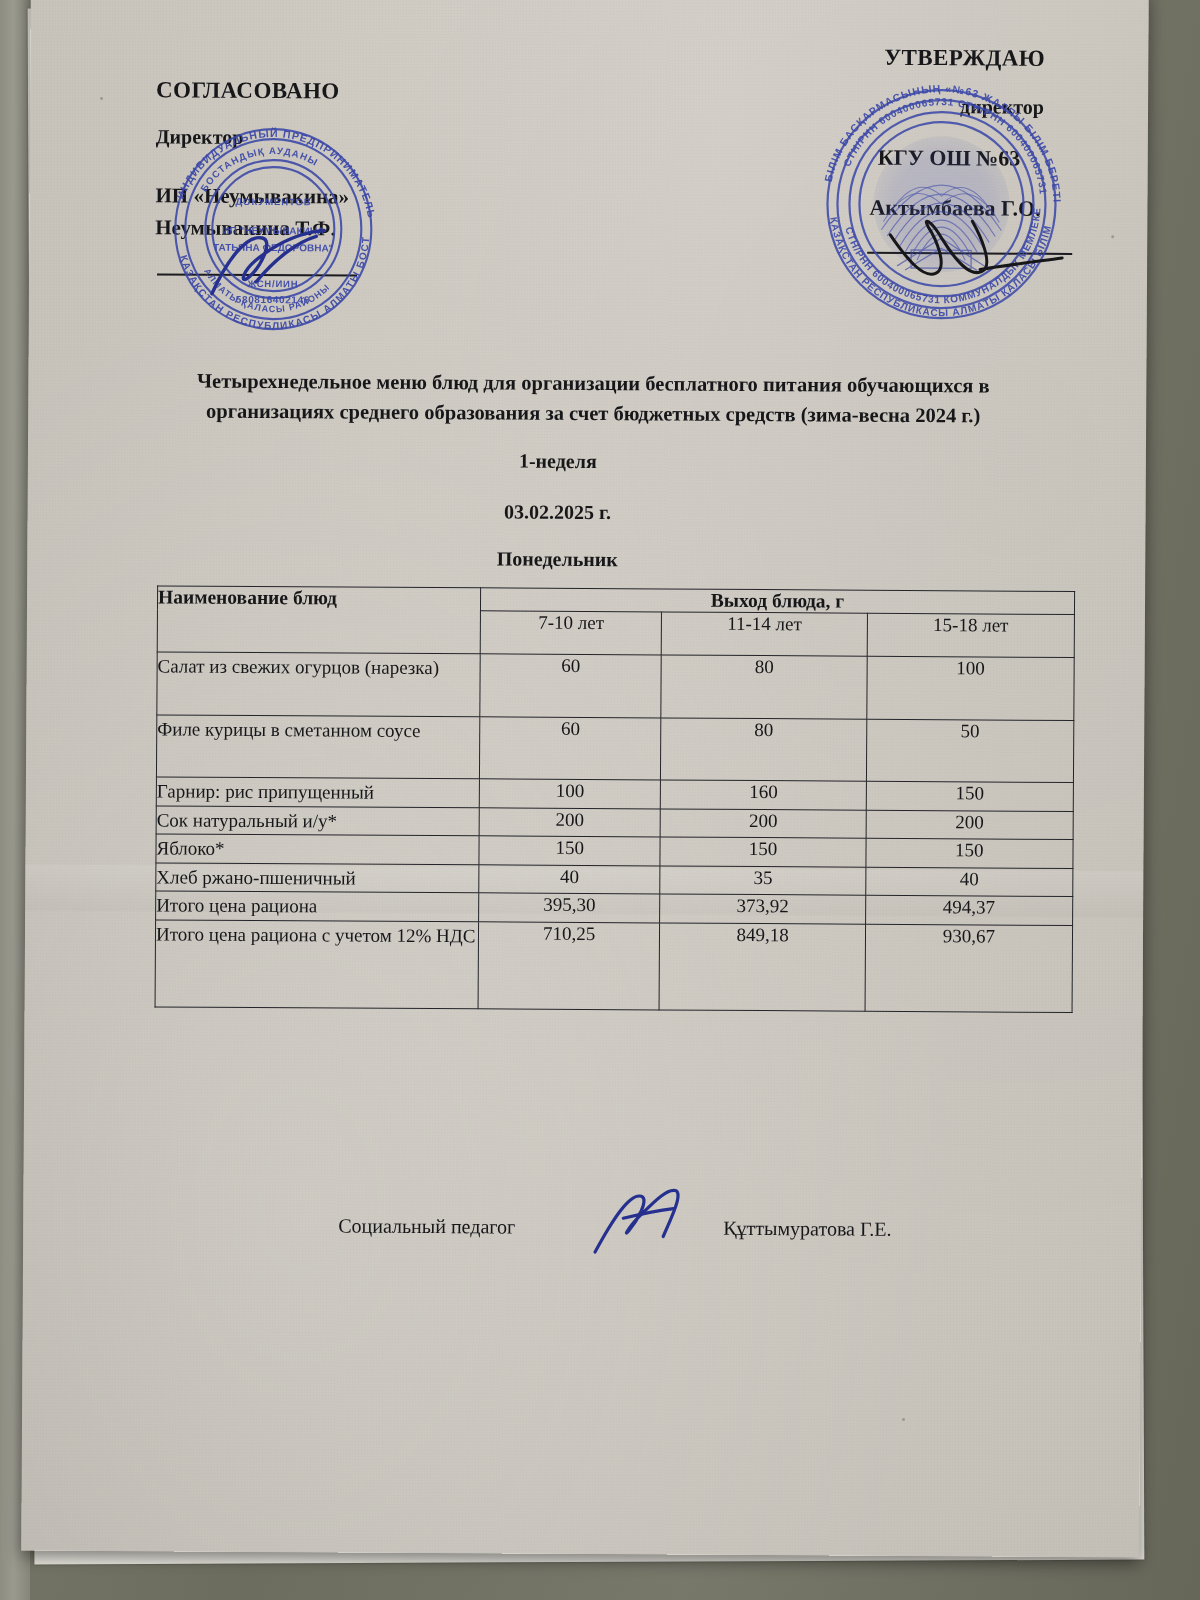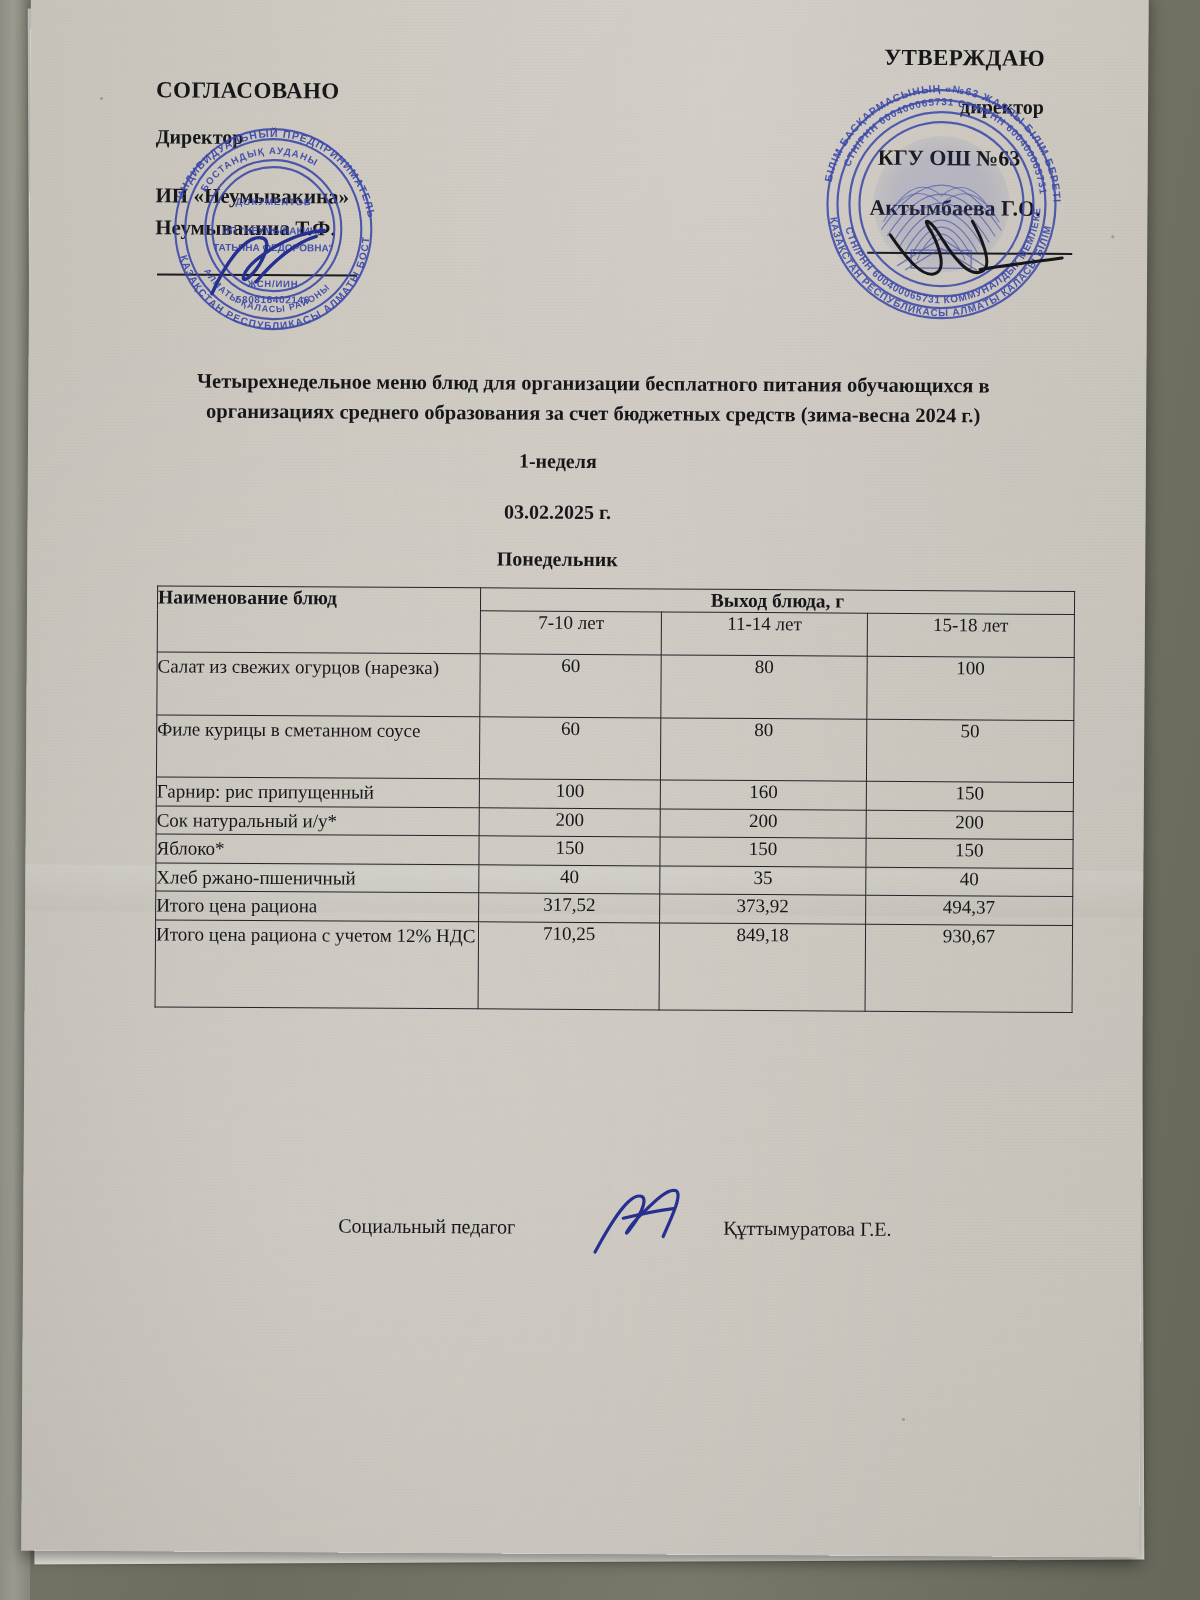--- a/index.html
+++ b/index.html
@@ -329,21 +329,21 @@
             <td class="c-val">150</td>
           </tr>
           <tr>
             <td class="c-name">Хлеб ржано-пшеничный</td>
             <td class="c-val">40</td>
             <td class="c-val">35</td>
             <td class="c-val">40</td>
           </tr>
           <tr>
             <td class="c-name">Итого цена рациона</td>
-            <td class="c-val">317,52</td>
+            <td class="c-val">395,30</td>
             <td class="c-val">373,92</td>
             <td class="c-val">494,37</td>
           </tr>
           <tr class="r-last">
             <td class="c-name">Итого цена рациона с учетом 12% НДС</td>
             <td class="c-val">710,25</td>
             <td class="c-val">849,18</td>
             <td class="c-val">930,67</td>
           </tr>
         </tbody>

